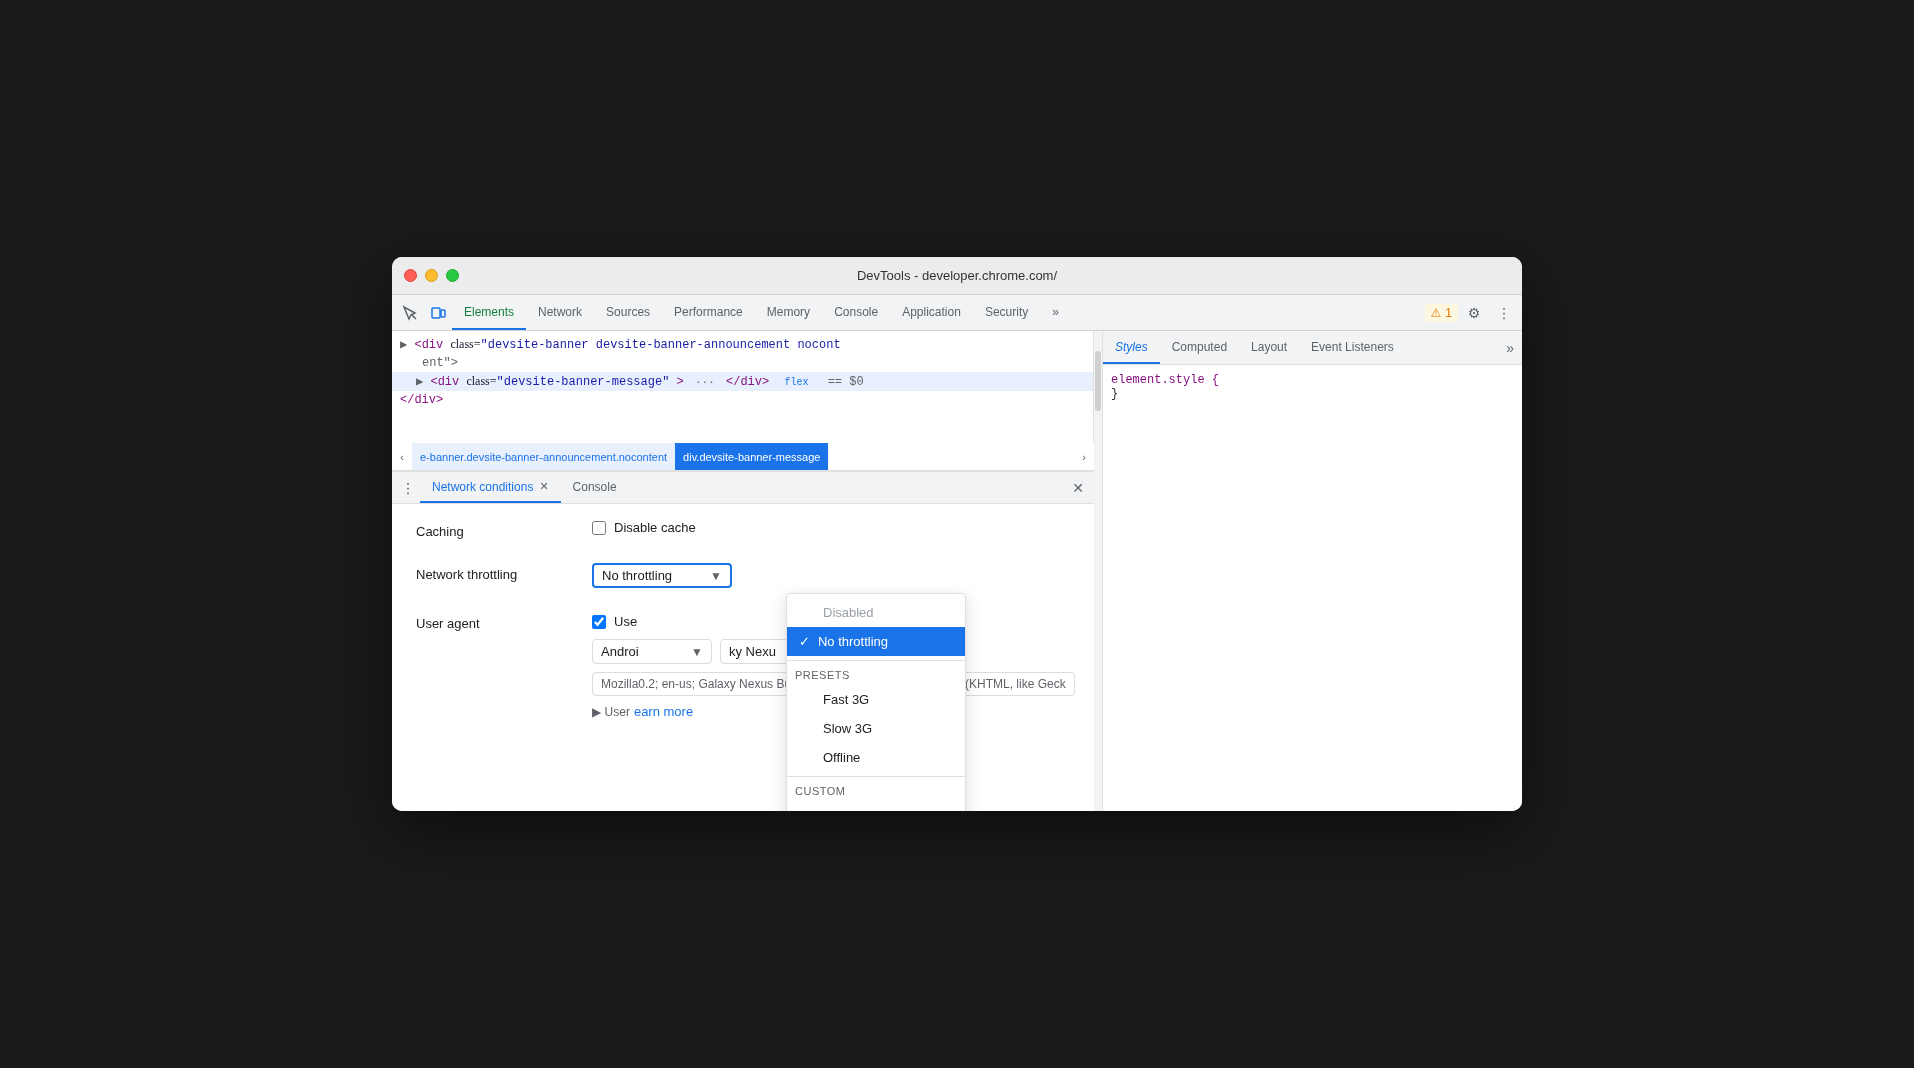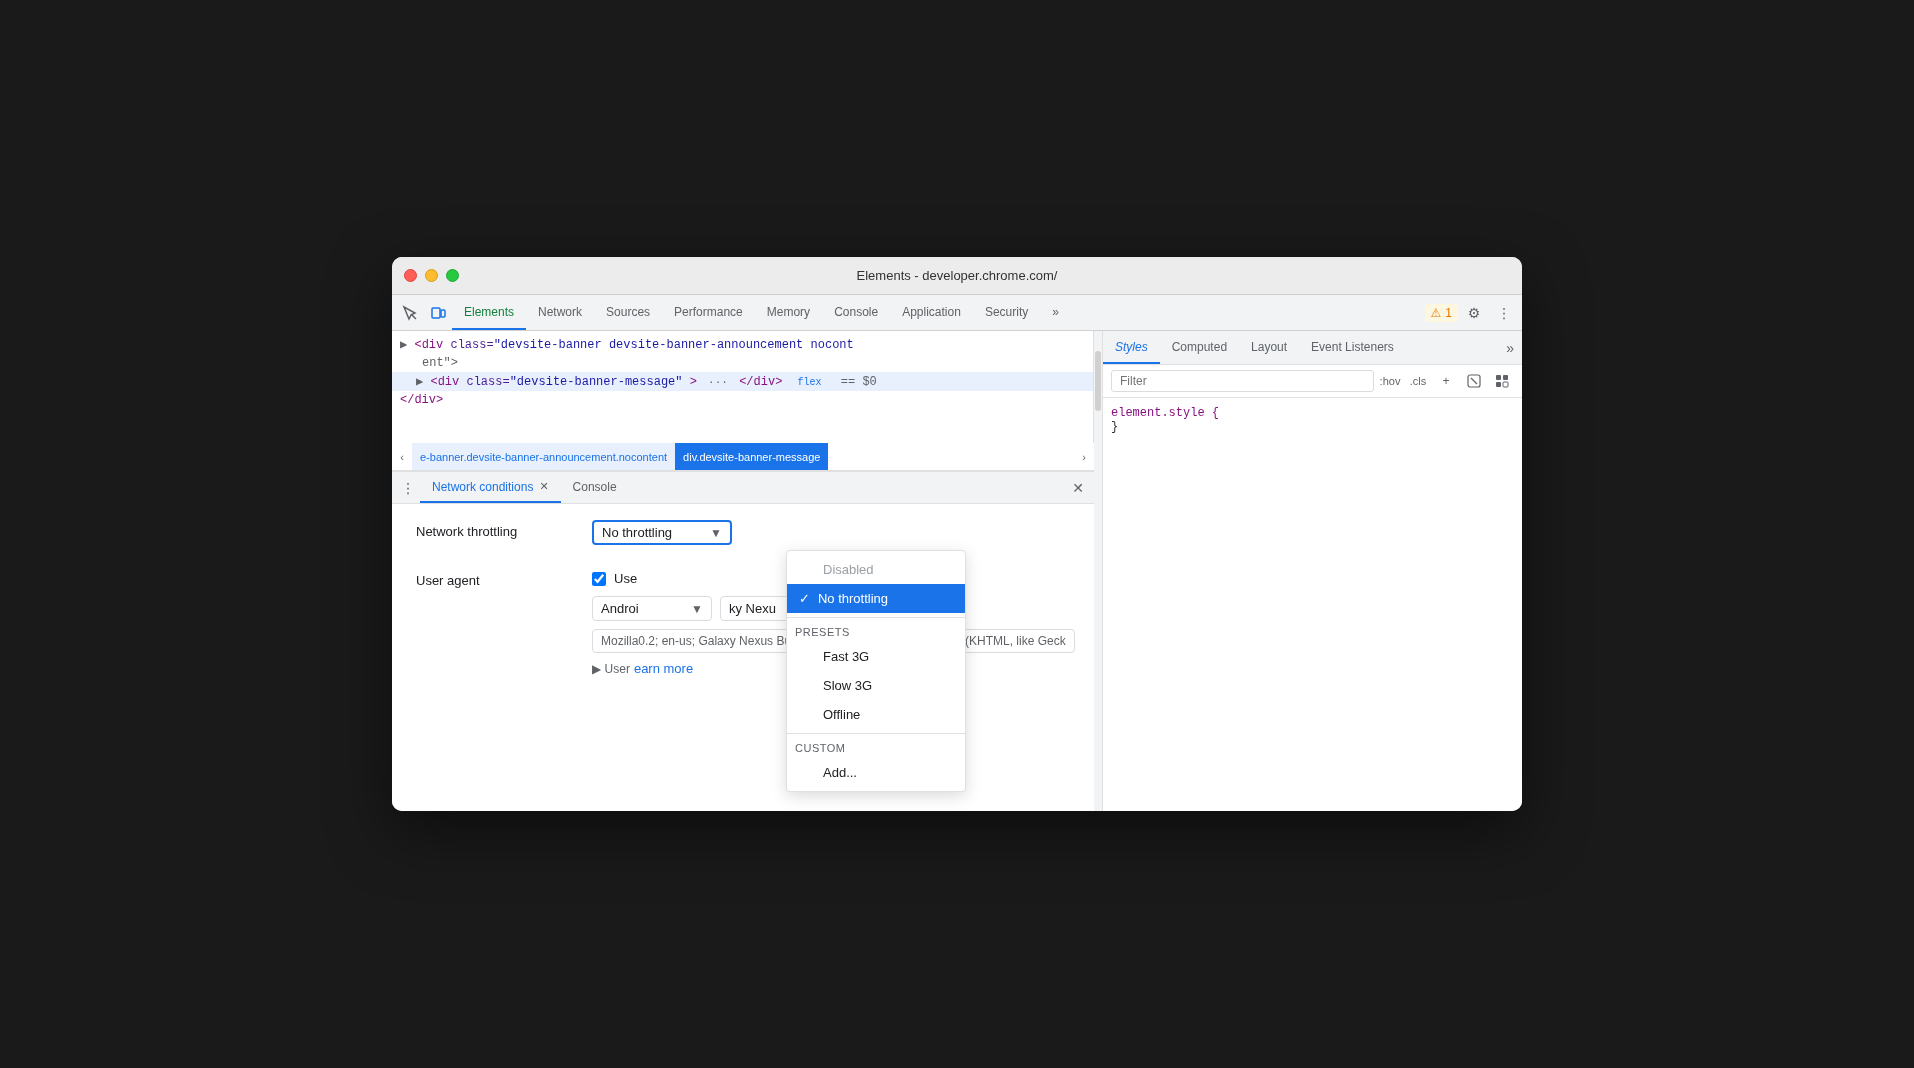--- a/index.html
+++ b/index.html
@@ -171,21 +171,21 @@
       font-family: 'Courier New', monospace;
       flex: 1;
       overflow: auto;
     }
     .dom-line {
       padding: 2px 8px;
       white-space: nowrap;
     }
     .dom-line.selected { background: #e8f0fe; }
     .tag { color: #881280; }
-    .attr-name { color: #4c1d95; }
+    .attr-name { color: #0f172a; font-family: Liberation Serif, serif; }
     .attr-value { color: #1a1aa6; }
     .flex-badge {
       background: #e8f0fe;
       color: #1a73e8;
       font-size: 10px;
       padding: 1px 4px;
       border-radius: 3px;
       margin: 4px 4px;
     }
     .eq-badge { color: #5f6368; margin-left: 4px; }
@@ -463,21 +463,21 @@
 <body>
 
 <div class="window">
 
   <div class="titlebar">
     <div class="traffic-lights">
       <div class="traffic-light tl-close"></div>
       <div class="traffic-light tl-min"></div>
       <div class="traffic-light tl-max"></div>
     </div>
-    <div class="titlebar-title">Elements - developer.chrome.com/</div>
+    <div class="titlebar-title">DevTools - developer.chrome.com/</div>
   </div>
 
   <div class="devtools-toolbar">
     <div class="toolbar-icon">
       <svg width="16" height="16" viewBox="0 0 16 16" fill="none">
         <path d="M2 2l5 12 2-4 4-2z" stroke="#5f6368" stroke-width="1.5" fill="none"></path>
         <line x1="9" y1="9" x2="14" y2="14" stroke="#5f6368" stroke-width="1.5"></line>
       </svg>
     </div>
     <div class="toolbar-icon active">
@@ -556,20 +556,27 @@
             <span class="tab-close">✕</span>
           </div>
           <div class="bottom-tab">
             <span>Console</span>
           </div>
           <div class="bottom-tab-close-btn">✕</div>
         </div>
 
         <div class="network-conditions">
 
+          <div class="nc-row">
+            <div class="nc-label">Caching</div>
+            <div class="nc-control">
+              <input type="checkbox" class="nc-checkbox" style="">
+              <span class="nc-checkbox-label">Disable cache</span>
+            </div>
+          </div>
 
           <div class="nc-row" style="position:relative;">
             <div class="nc-label">Network throttling</div>
             <div class="nc-control">
               <div class="nc-select throttle-select">
                 <span>No throttling</span>
                 <span class="nc-select-arrow">▼</span>
               </div>
 
               <div class="dropdown-overlay">
@@ -640,40 +647,20 @@
     </div>
 
     <div class="styles-panel">
       <div class="styles-tabs">
         <div class="styles-tab active">Styles</div>
         <div class="styles-tab">Computed</div>
         <div class="styles-tab">Layout</div>
         <div class="styles-tab">Event Listeners</div>
         <div class="styles-tab-more">»</div>
       </div>
-      <div class="styles-toolbar">
-        <input class="filter-input" type="text" placeholder="Filter" style="">
-        <div class="styles-btn hov">:hov</div>
-        <div class="styles-btn cls">.cls</div>
-        <div class="styles-btn">+</div>
-        <div class="styles-btn">
-          <svg width="14" height="14" viewBox="0 0 14 14">
-              <rect x="1" y="1" width="12" height="12" rx="2" fill="none" stroke="#5f6368" stroke-width="1.2"></rect>
-              <line x1="4" y1="4" x2="10" y2="10" stroke="#5f6368" stroke-width="1.2"></line>
-            </svg>
-        </div>
-        <div class="styles-btn">
-          <svg width="14" height="14" viewBox="0 0 14 14">
-              <rect x="1" y="1" width="5" height="5" rx="1" fill="#5f6368"></rect>
-              <rect x="8" y="1" width="5" height="5" rx="1" fill="#5f6368"></rect>
-              <rect x="1" y="8" width="5" height="5" rx="1" fill="#5f6368"></rect>
-              <rect x="8" y="8" width="5" height="5" rx="1" fill="none" stroke="#5f6368" stroke-width="1"></rect>
-            </svg>
-        </div>
-      </div>
       <div class="styles-content">
         <div class="style-rule">
           <span class="style-selector">element.style {</span><br>
           <span class="style-brace">}</span>
         </div>
       </div>
     </div>
   </div>
 </div>
 

